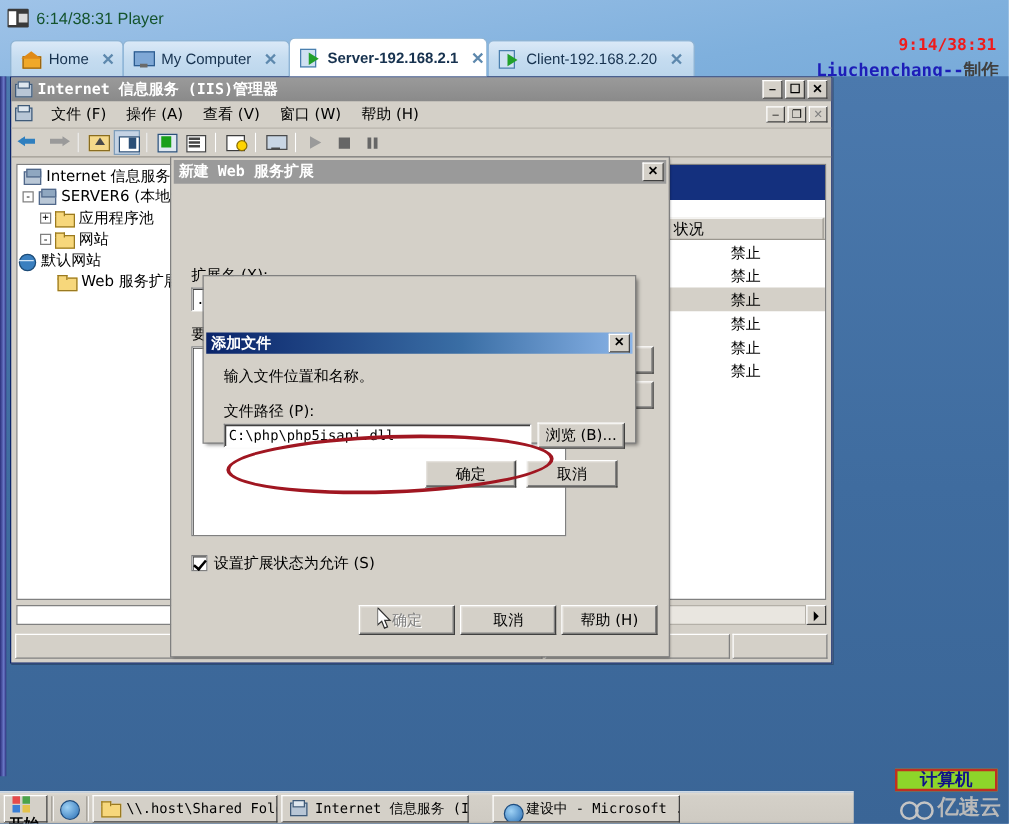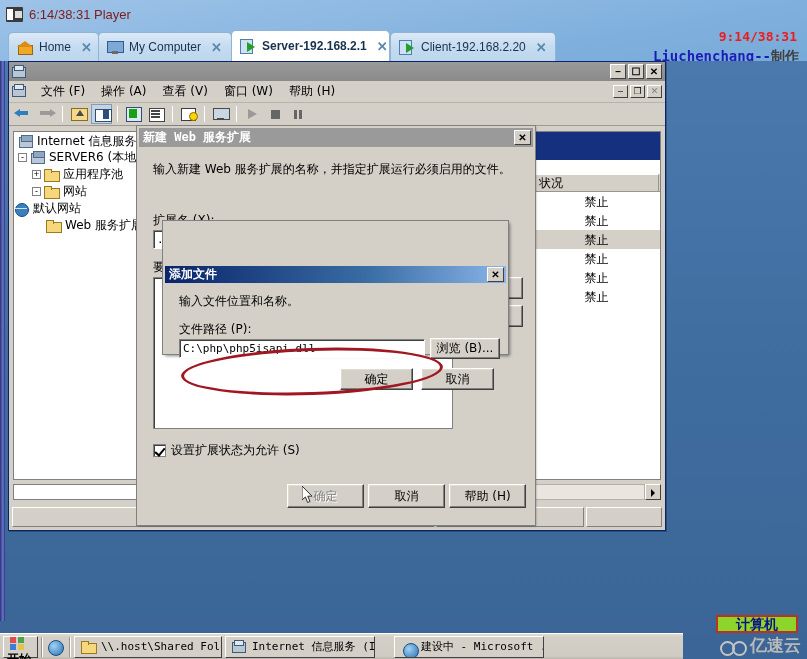--- a/index.html
+++ b/index.html
@@ -12,21 +12,21 @@
   }
   body {
     position: relative;
     background: linear-gradient(170deg,#9fc3e8 0%, #7fb0dd 18%, #6fa3d4 35%, #4a7fbb 60%, #3e6da8 100%);
   }
 
   
   #vm-titlebar {
     position: absolute; left: 0; top: 0; width: 807px; height: 28px;
     display: flex; align-items: center; padding-left: 6px;
-    color: #7f1d1d; font-size: 13px;
+    color: #14532d; font-size: 13px;
   }
   #vm-titlebar .vmicon {
     width: 17px; height: 15px; margin-right: 6px;
     background: #3a3a3a;
     -webkit-mask-image: none;
     position: relative; overflow: hidden;
     border-radius: 1px;
   }
   #vm-titlebar .vmicon::before{
     content:""; position:absolute; left:1px; top:2px; width:6px; height:11px; background:#fff;
@@ -443,20 +443,21 @@
 <div id="overlay-time">9:14/38:31</div>
 <div id="overlay-credit"><span>Liuchenchang--</span><span class="cn">制作</span></div>
 
 <div id="guest">
   <div id="guest-left-edge"></div>
 
   <div id="mmc">
 
     <div id="mmc-title">
       <span class="mmcicon ico-iis"></span>
+      <span>Internet 信息服务 (IIS)管理器</span>
       <span class="wbtns">
         <span class="wbtn">–</span>
         <span class="wbtn">☐</span>
         <span class="wbtn">✕</span>
       </span>
     </div>
 
     <div id="mmc-menubar">
       <span class="mmcicon ico-iis"></span>
       <span class="mitem">文件 (F)</span>
@@ -582,21 +583,20 @@
       <div class="spane" style="width:76px;"></div>
     </div>
   </div>
 
   <div id="dlg-newext">
     <div class="dtitle">
       <span>新建 Web 服务扩展</span>
       <span class="dclose">✕</span>
     </div>
     <div class="dbody">
-      <div class="dtext" style="left:14px;top:14px;width:370px;line-height:16px;">输入新建 Web 服务扩展的名称，并指定扩展运行必须启用的文件。</div>
 
       <div class="dtext" style="left:14px;top:65px;">扩展名 (X):</div>
       <div class="dfield" style="left:14px;top:83px;width:340px;height:19px;">.php</div>
 
       <div class="dtext" style="left:14px;top:112px;">要求</div>
       <div class="dlist" style="left:14px;top:130px;width:300px;height:152px;"></div>
 
       <div class="dbtn" style="left:322px;top:130px;width:62px;height:22px;"></div>
       <div class="dbtn" style="left:322px;top:158px;width:62px;height:22px;"></div>
 

